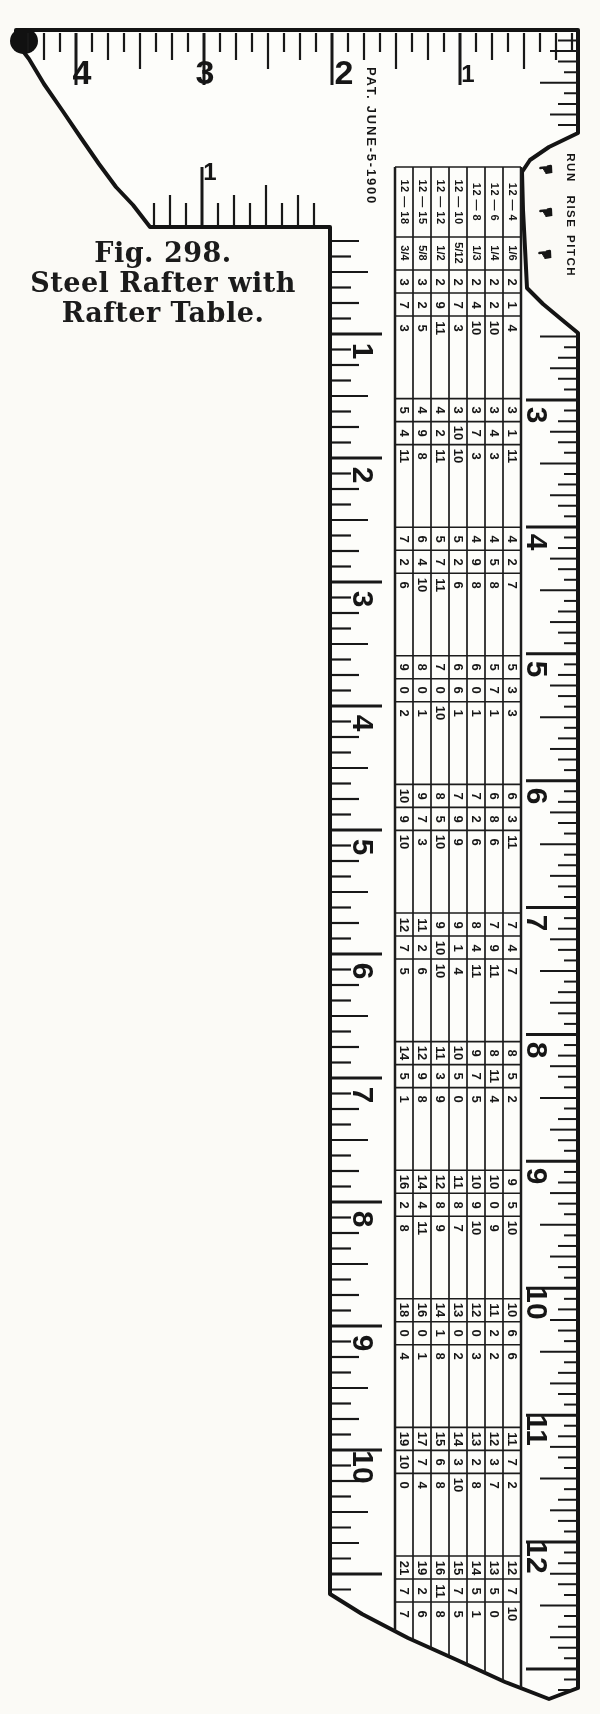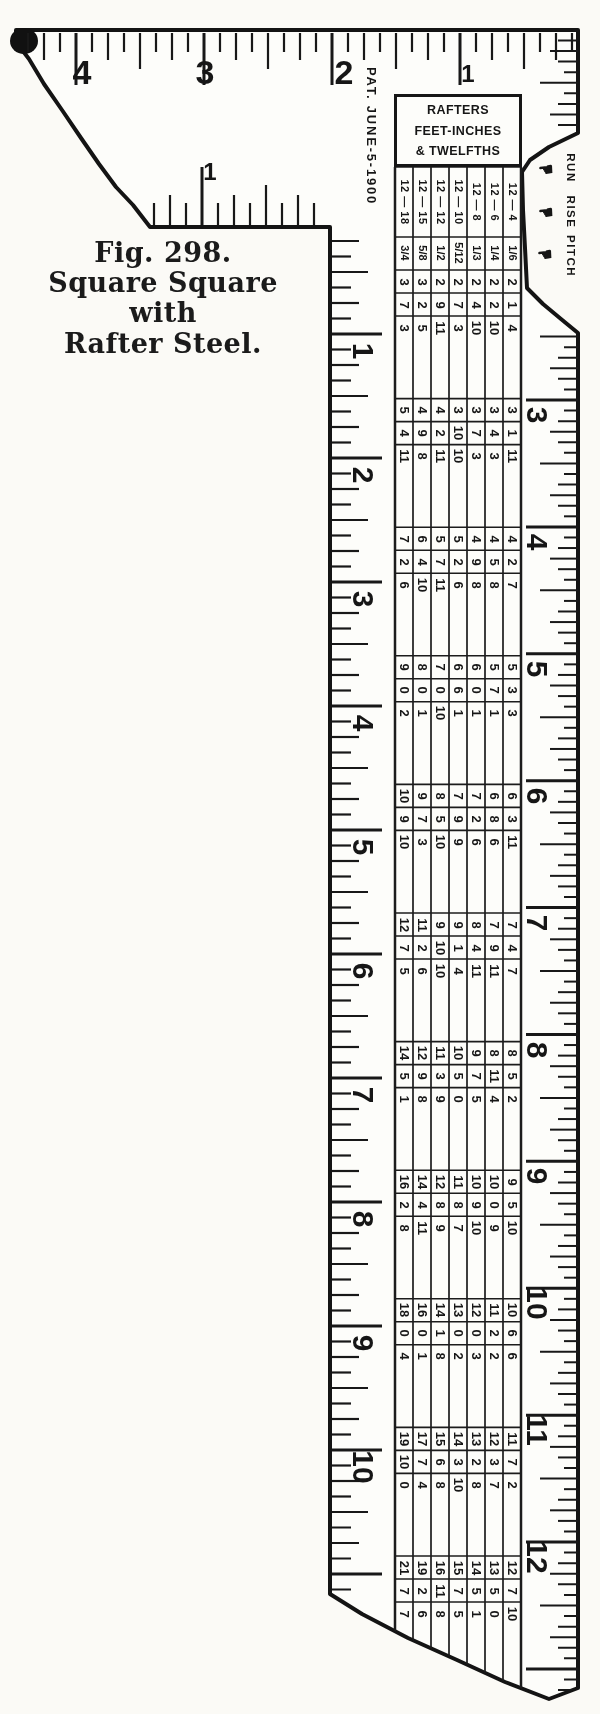--- a/index.html
+++ b/index.html
@@ -375,29 +375,24 @@
         <line x1="395" y1="1450.3999999999999" x2="521" y2="1450.3999999999999" stroke-width="1.6"></line>
         <line x1="395" y1="1473.3999999999999" x2="521" y2="1473.3999999999999" stroke-width="1.6"></line>
         <line x1="395" y1="1556" x2="521" y2="1556" stroke-width="1.6"></line>
         <line x1="395" y1="1579" x2="521" y2="1579" stroke-width="1.6"></line>
         <line x1="395" y1="1602" x2="521" y2="1602" stroke-width="1.6"></line>
       </g>
   </svg>
 
   <div class="caption">
     <div>Fig. 298.</div>
-    <div>Square Square with</div>
-    <div>Rafter Steel.</div>
+    <div>Steel Rafter with</div>
+    <div>Rafter Table.</div>
   </div>
 
-  <div class="rafter-header">
-    <div>RAFTERS</div>
-    <div>FEET-INCHES</div>
-    <div>&amp; TWELFTHS</div>
-  </div>
 
   <div class="txt rot pat" style="left:371px;top:136px;">PAT. JUNE-5-1900</div>
 
   <div class="txt rot sidelabel" style="left:570px;top:168px;">RUN</div>
   <div class="txt rot sidelabel" style="left:570px;top:212px;">RISE</div>
   <div class="txt rot sidelabel" style="left:570px;top:256px;">PITCH</div>
   <div class="txt hand" style="left:546px;top:170px;">☚</div>
   <div class="txt hand" style="left:546px;top:213px;">☚</div>
   <div class="txt hand" style="left:545px;top:255px;">☚</div>
 

